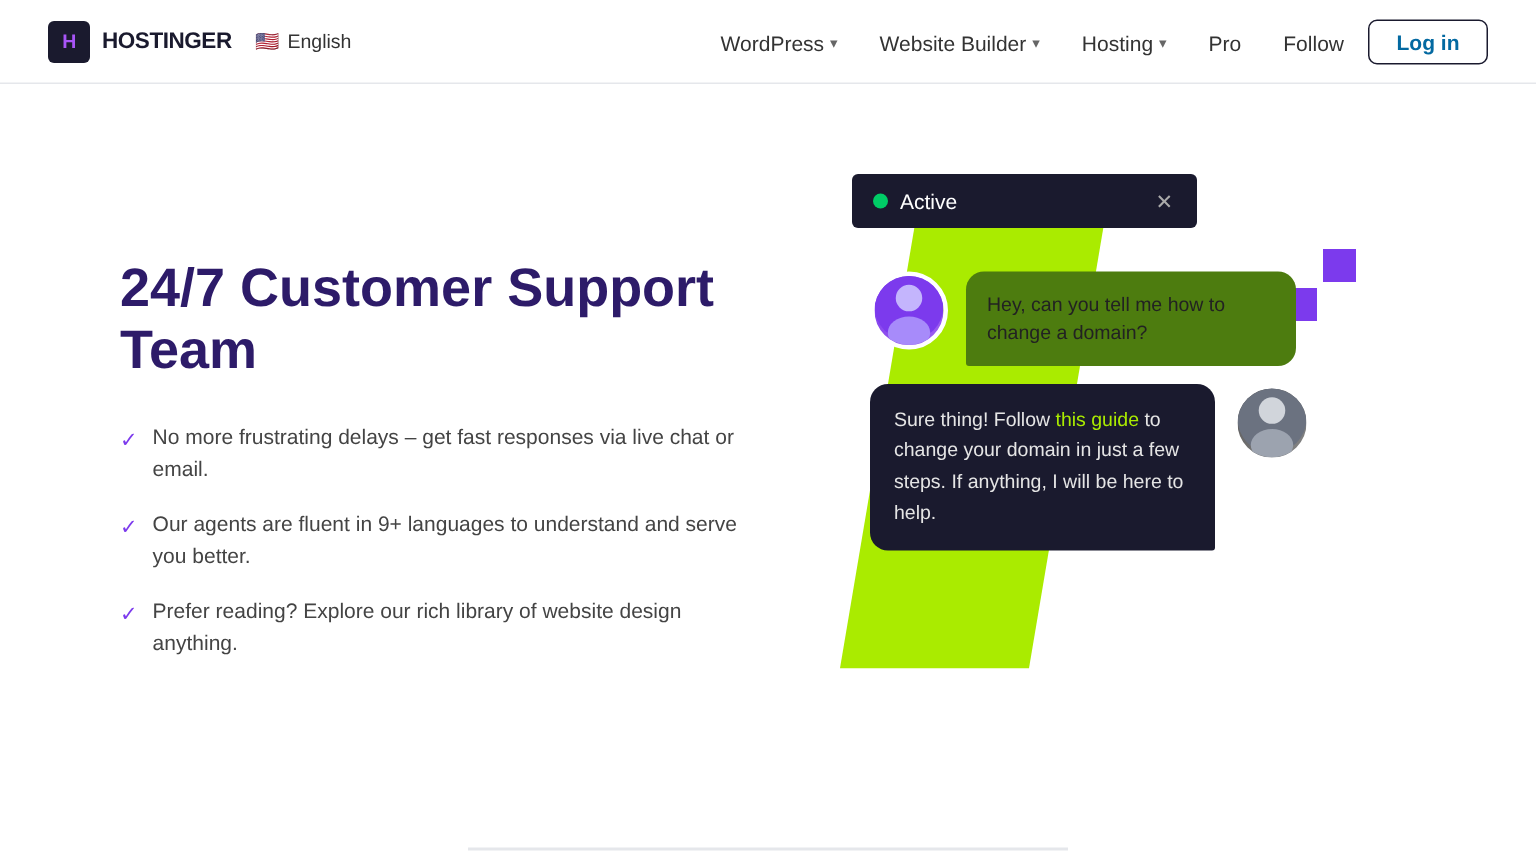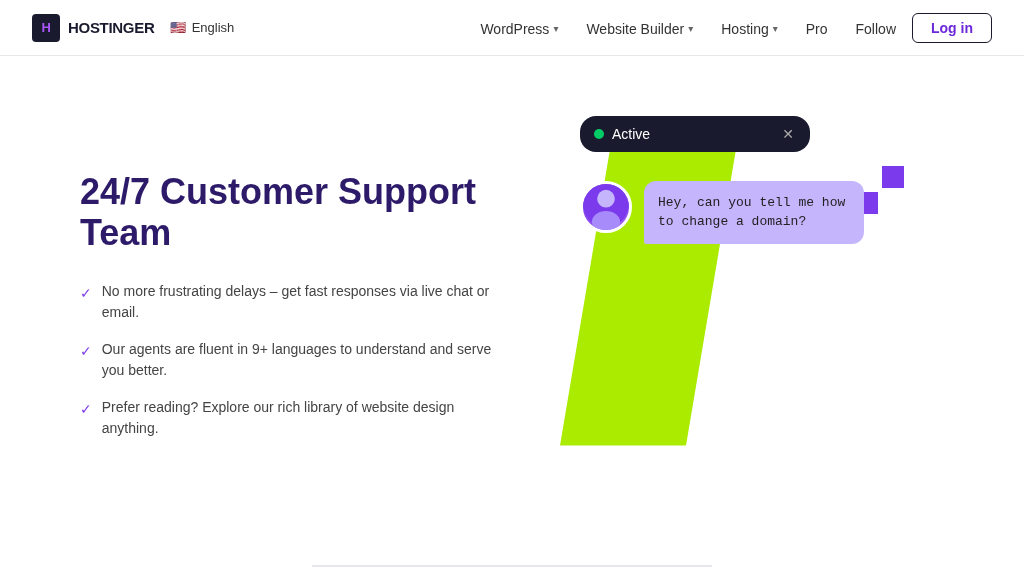--- a/index.html
+++ b/index.html
@@ -11,21 +11,21 @@
       padding: 0 32px; height: 56px; border-bottom: 1px solid #e5e7eb;
     }
     .nav-left { display: flex; align-items: center; gap: 16px; }
     .logo { display: flex; align-items: center; gap: 8px; font-weight: 800; font-size: 15px; color: #1a1a2e; letter-spacing: -0.3px; }
     .logo-icon { width: 28px; height: 28px; background: #1a1a2e; display: flex; align-items: center; justify-content: center; border-radius: 4px; }
     .logo-icon span { color: #a855f7; font-weight: 900; font-size: 13px; }
     .lang-flag { display: flex; align-items: center; gap: 5px; font-size: 13px; color: #333; cursor: pointer; }
     .nav-right { display: flex; align-items: flex-end; gap: 4px; }
     .nav-item { display: flex; align-items: center; gap: 4px; padding: 6px 12px; font-size: 14px; color: #333; cursor: pointer; border-radius: 4px; }
     .nav-item .chevron { font-size: 10px; color: #666; }
-    .nav-login { border: 1.5px solid #1a1a2e; border-radius: 6px; padding: 6px 18px; font-size: 14px; font-weight: 600; cursor: pointer; color: #6d28d9; background: #fff; }
+    .nav-login { border: 1.5px solid #1a1a2e; border-radius: 6px; padding: 6px 18px; font-size: 14px; font-weight: 600; cursor: pointer; color: #0369a1; background: #fff; }
 
     
     .hero {
       display: flex; align-items: center;
       padding: 40px 80px 40px 80px;
       height: calc(575px - 56px - 40px);
       position: relative;
     }
     .hero-left { flex: 0 0 420px; }
     .hero-title { font-size: 36px; font-weight: 800; color: #2d1b69; line-height: 1.15; margin-bottom: 28px; margin-top: 19px; }
@@ -48,22 +48,22 @@
     }
     
     .purple-squares {
       position: absolute; right: 40px; top: 60px; z-index: 1;
     }
     .ps-top { width: 22px; height: 22px; background: #7c3aed; margin-bottom: 4px; margin-left: 26px; }
     .ps-bottom { width: 22px; height: 22px; background: #7c3aed; }
 
     
     .active-badge {
-      position: absolute; left: 80px; top: 10px;
-      background: #1a1a2e; border-radius: 16px;
+      position: absolute; left: 68px; top: 10px;
+      background: #1a1a2e; border-radius: 4px;
       padding: 10px 16px 10px 14px;
       display: flex; align-items: center; justify-content: space-between;
       width: 230px; z-index: 3;
     }
     .active-badge-left { display: flex; align-items: center; gap: 8px; }
     .active-dot { width: 10px; height: 10px; background: #00cc66; border-radius: 50%; }
     .active-text { color: #fff; font-size: 14px; font-weight: 500; }
     .close-x { color: #aaa; font-size: 14px; cursor: pointer; }
 
     
@@ -73,22 +73,22 @@
       display: flex; align-items: flex-start; gap: 12px;
       margin-bottom: 12px;
     }
     .avatar-circle {
       width: 52px; height: 52px; border-radius: 50%;
       background: linear-gradient(135deg, #7c3aed 0%, #9f60f0 100%);
       flex-shrink: 0; overflow: hidden; display: flex; align-items: flex-end; justify-content: center;
       border: 3px solid #fff;
     }
     .bubble-right {
-      background: #c4b5fd; border-radius: 12px 12px 12px 2px;
-      padding: 12px 14px; max-width: 220px; font-size: 13px; color: #222; line-height: 1.5; font-family: Liberation Mono, monospace;
+      background: #4d7c0f; border-radius: 12px 12px 12px 2px;
+      padding: 12px 14px; max-width: 220px; font-size: 13px; color: #222; line-height: 1.5;
     }
 
     .msg-outgoing { display: flex; align-items: flex-start; justify-content: flex-start; gap: 12px; margin-top: 6px; }
     .bubble-dark {
       background: #1a1a2e; border-radius: 12px 12px 2px 12px;
       padding: 14px 16px; max-width: 230px; font-size: 13px; color: #e5e5e5; line-height: 1.6;
       z-index: 3;
     }
     .link-green { color: #aaeb00; text-decoration: none; font-weight: 500; }
     .avatar-circle2 {
@@ -187,20 +187,32 @@
         <div class="avatar-circle" style="position:relative;">
           <svg width="52" height="52" viewBox="0 0 52 52" xmlns="http://www.w3.org/2000/svg">
             <circle cx="26" cy="26" r="26" fill="#7c3aed"></circle>
             <circle cx="26" cy="20" r="10" fill="#c4b5fd"></circle>
             <ellipse cx="26" cy="46" rx="16" ry="12" fill="#a78bfa"></ellipse>
           </svg>
         </div>
         <div class="bubble-right">Hey, can you tell me how to change a domain?</div>
       </div>
 
+      <div class="msg-outgoing">
+        <div class="bubble-dark">
+          <span>Sure thing! Follow </span><a class="link-green" href="#">this guide</a><span> to change your domain in just a few steps.  If anything, I will be here to help.</span>
+        </div>
+        <div class="avatar-circle2">
+          <svg width="52" height="52" viewBox="0 0 52 52" xmlns="http://www.w3.org/2000/svg">
+            <circle cx="26" cy="26" r="26" fill="#6b7280"></circle>
+            <circle cx="26" cy="20" r="10" fill="#d1d5db"></circle>
+            <ellipse cx="26" cy="46" rx="16" ry="12" fill="#9ca3af"></ellipse>
+          </svg>
+        </div>
+      </div>
     </div>
   </div>
 </div>
 
 <div class="bottom-dots">
   <div class="dot-line"></div>
   <div class="dot-line"></div>
   <div class="dot-line"></div>
   <div class="dot-line"></div>
   <div class="dot-line"></div>

